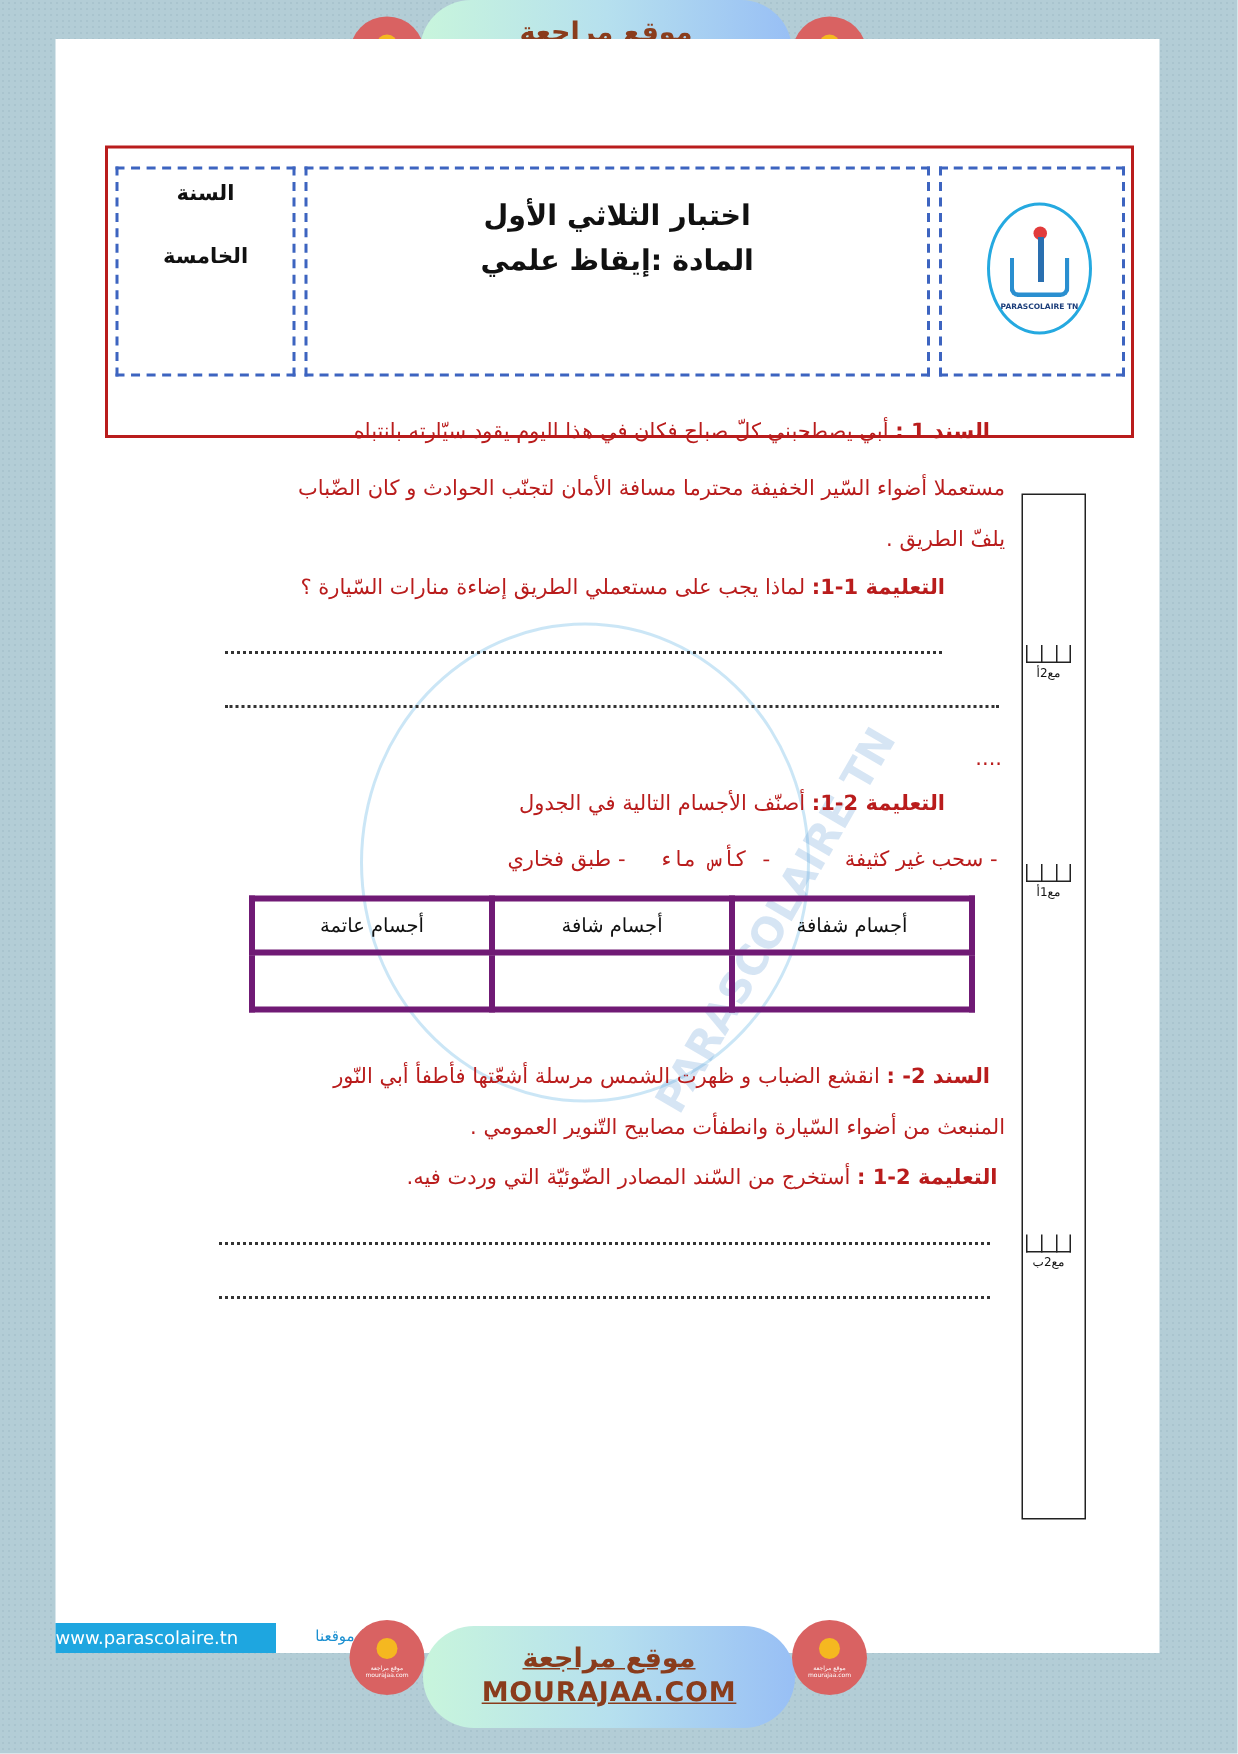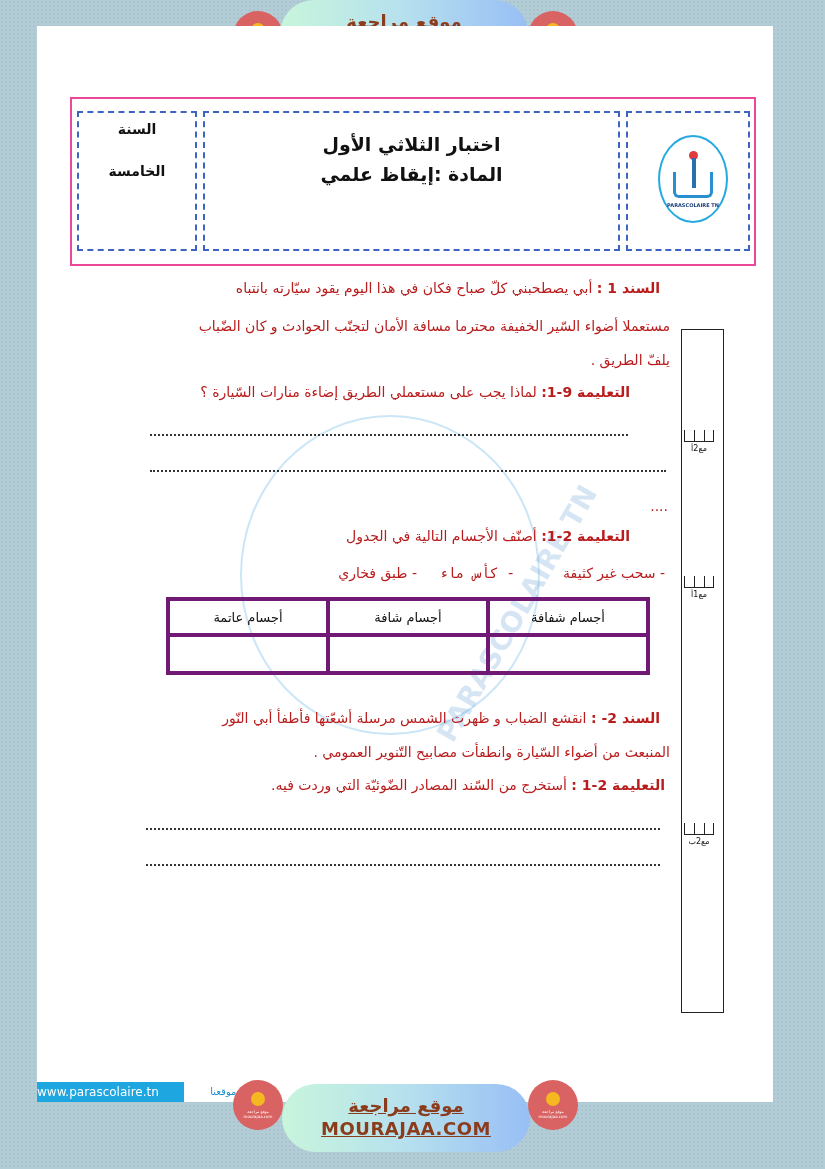--- a/index.html
+++ b/index.html
@@ -29,22 +29,22 @@
     .badge {
       position: absolute; width: 50px; height: 50px; border-radius: 50%;
       background: #d96262;
       display: flex; flex-direction: column; align-items: center; justify-content: center;
     }
     .badge .dot { width: 14px; height: 14px; border-radius: 50%; background: #f5b820; margin-bottom: 3px; }
     .badge .txt { font-size: 4px; color: #fff; line-height: 5px; text-align: center; }
 
     
     .exam-header {
-      position: absolute; left: 70px; top: 97px; width: 686px; height: 169px;
-      border: 2px solid #ec4899;
+      position: absolute; left: 70px; top: 97px; width: 686px; height: 195px;
+      border: 2px solid #b91c1c;
     }
     .cell {
       position: absolute; top: 12px; height: 140px;
       border: 2px dashed #3d64c0;
     }
     .cell-year { left: 5px; width: 120px; }
     .cell-title { left: 131px; width: 417px; }
     .cell-logo { left: 554px; width: 124px; }
     .cell-year .line {
       position: absolute; width: 100%; text-align: center; font-weight: bold;
@@ -158,21 +158,21 @@
 </div>
 
 <div class="rtl" style="right:165px; top:280px; width:520px;">
   <b>السند 1 :</b>
   <span>أبي يصطحبني كلّ صباح فكان في هذا اليوم يقود سيّارته بانتباه</span>
 </div>
 <div class="rtl" style="right:155px; top:318px; width:530px;">مستعملا أضواء السّير الخفيفة محترما مسافة الأمان لتجنّب الحوادث و كان الضّباب</div>
 <div class="rtl" style="right:155px; top:352px; width:530px;">يلفّ الطريق .</div>
 
 <div class="rtl" style="right:195px; top:384px; width:500px;">
-  <b>التعليمة 9-1:</b>
+  <b>التعليمة 1-1:</b>
   <span>لماذا يجب على مستعملي الطريق إضاءة منارات السّيارة ؟</span>
 </div>
 <div class="dots" style="left:150px; top:434px; width:478px;"></div>
 <div class="dots" style="left:150px; top:470px; width:516px;"></div>
 <div class="rtl" style="right:157px; top:498px; width:40px;">....</div>
 
 <div class="rtl" style="right:195px; top:528px; width:400px;">
   <b>التعليمة 2-1:</b>
   <span>أصنّف الأجسام التالية في الجدول</span>
 </div>

